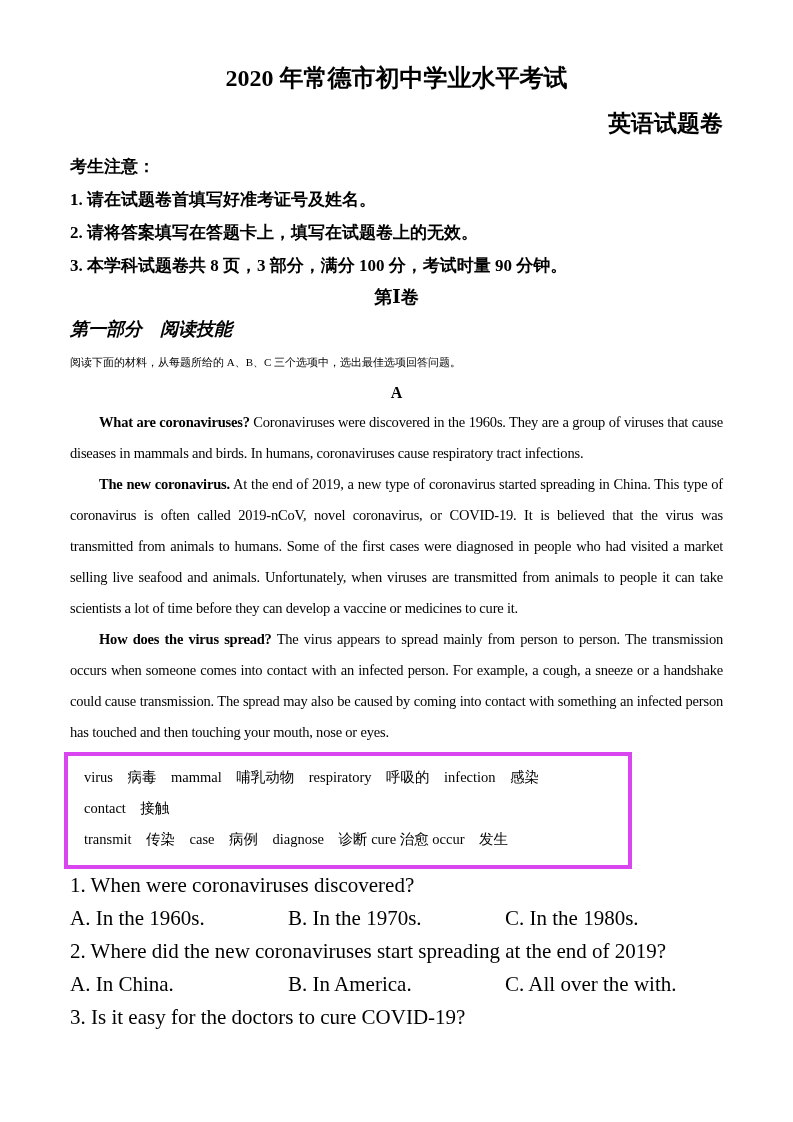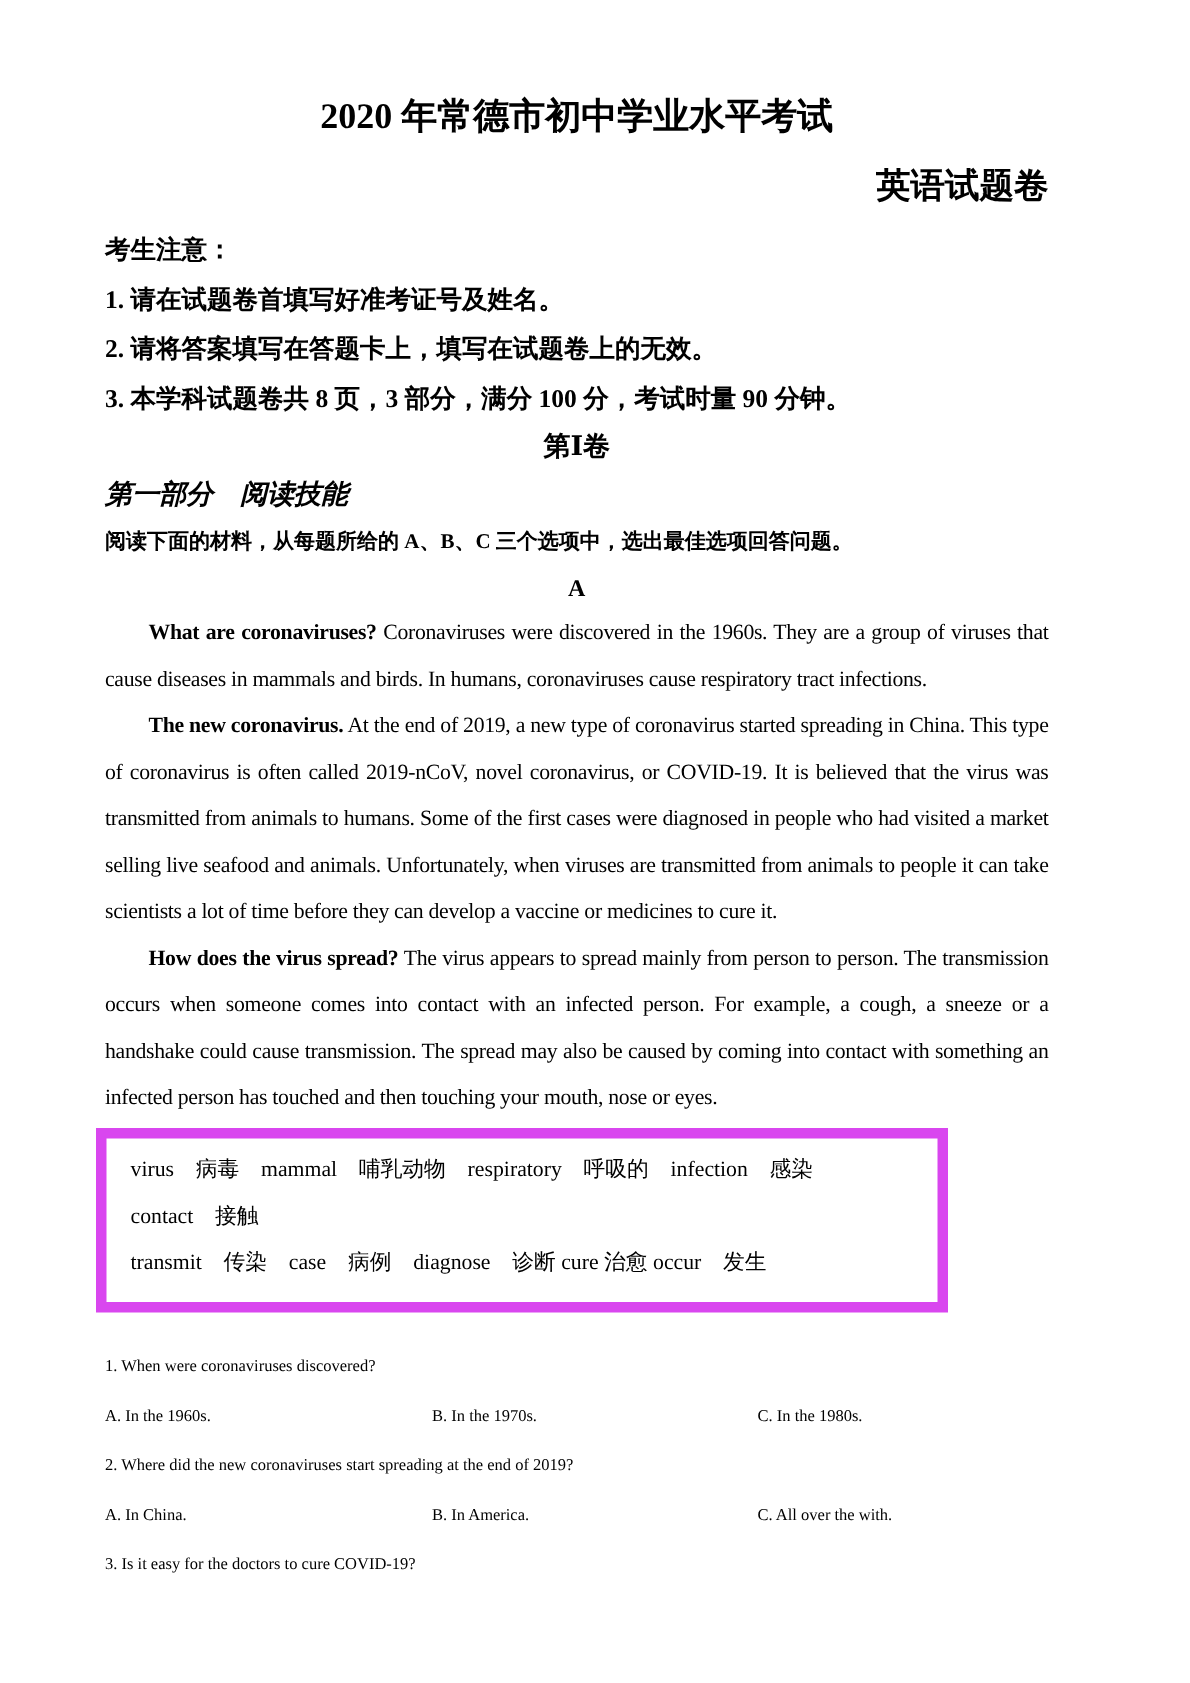--- a/index.html
+++ b/index.html
@@ -5,21 +5,21 @@
   * { margin: 0; padding: 0; box-sizing: border-box; }
   html, body { background: #ffffff; }
   .page {
     position: relative;
     width: 793px;
     height: 1122px;
     margin: 0 auto;
     background: #ffffff;
     color: #000000;
     font-family: "Liberation Serif", "DejaVu Serif", serif;
-    padding: 62px 94px 0 70px;
+    padding: 62px 70px 0 70px;
     overflow: hidden;
   }
   .title {
     font-size: 24px;
     font-weight: bold;
     text-align: center;
     line-height: 32px;
   }
   .subtitle {
     font-size: 23px;
@@ -30,44 +30,44 @@
   }
   .notice { margin-top: 10px; font-weight: bold; font-size: 17px; }
   .notice-line { line-height: 33px; }
   .volume-heading {
     text-align: center;
     font-weight: bold;
     font-size: 18px;
     line-height: 31px;
   }
   .part-heading { font-weight: bold; font-size: 18px; line-height: 33px; font-style: italic; }
-  .instruction { font-weight: bold; font-size: 14px; line-height: 32px; }
+  .instruction { font-weight: normal; font-size: 11px; line-height: 32px; }
   .section-label {
     text-align: center;
     font-weight: bold;
     font-size: 16px;
     line-height: 29px;
   }
   .passage {
     font-size: 14.5px;
     letter-spacing: -0.2px;
     line-height: 31px;
     text-align: justify;
   }
   .passage p { text-indent: 29px; }
   .vocab-box {
     width: 568px;
     margin-left: -6px;
     margin-top: 4px;
-    border: 7px solid #d946ef;
+    border: 4px solid #d946ef;
     padding: 6px 16px 10px 16px;
     font-size: 14.5px;
   }
   .vocab-line { line-height: 31px; white-space: pre-wrap; }
-  .questions { margin-top: 20px; font-size: 11px; }
+  .questions { font-size: 21px; }
   .q-row { line-height: 33px; }
   .opt-row {
     display: grid;
     grid-template-columns: 218px 217px 1fr;
     line-height: 33px;
   }
 </style>
 </head>
 <body>
 

